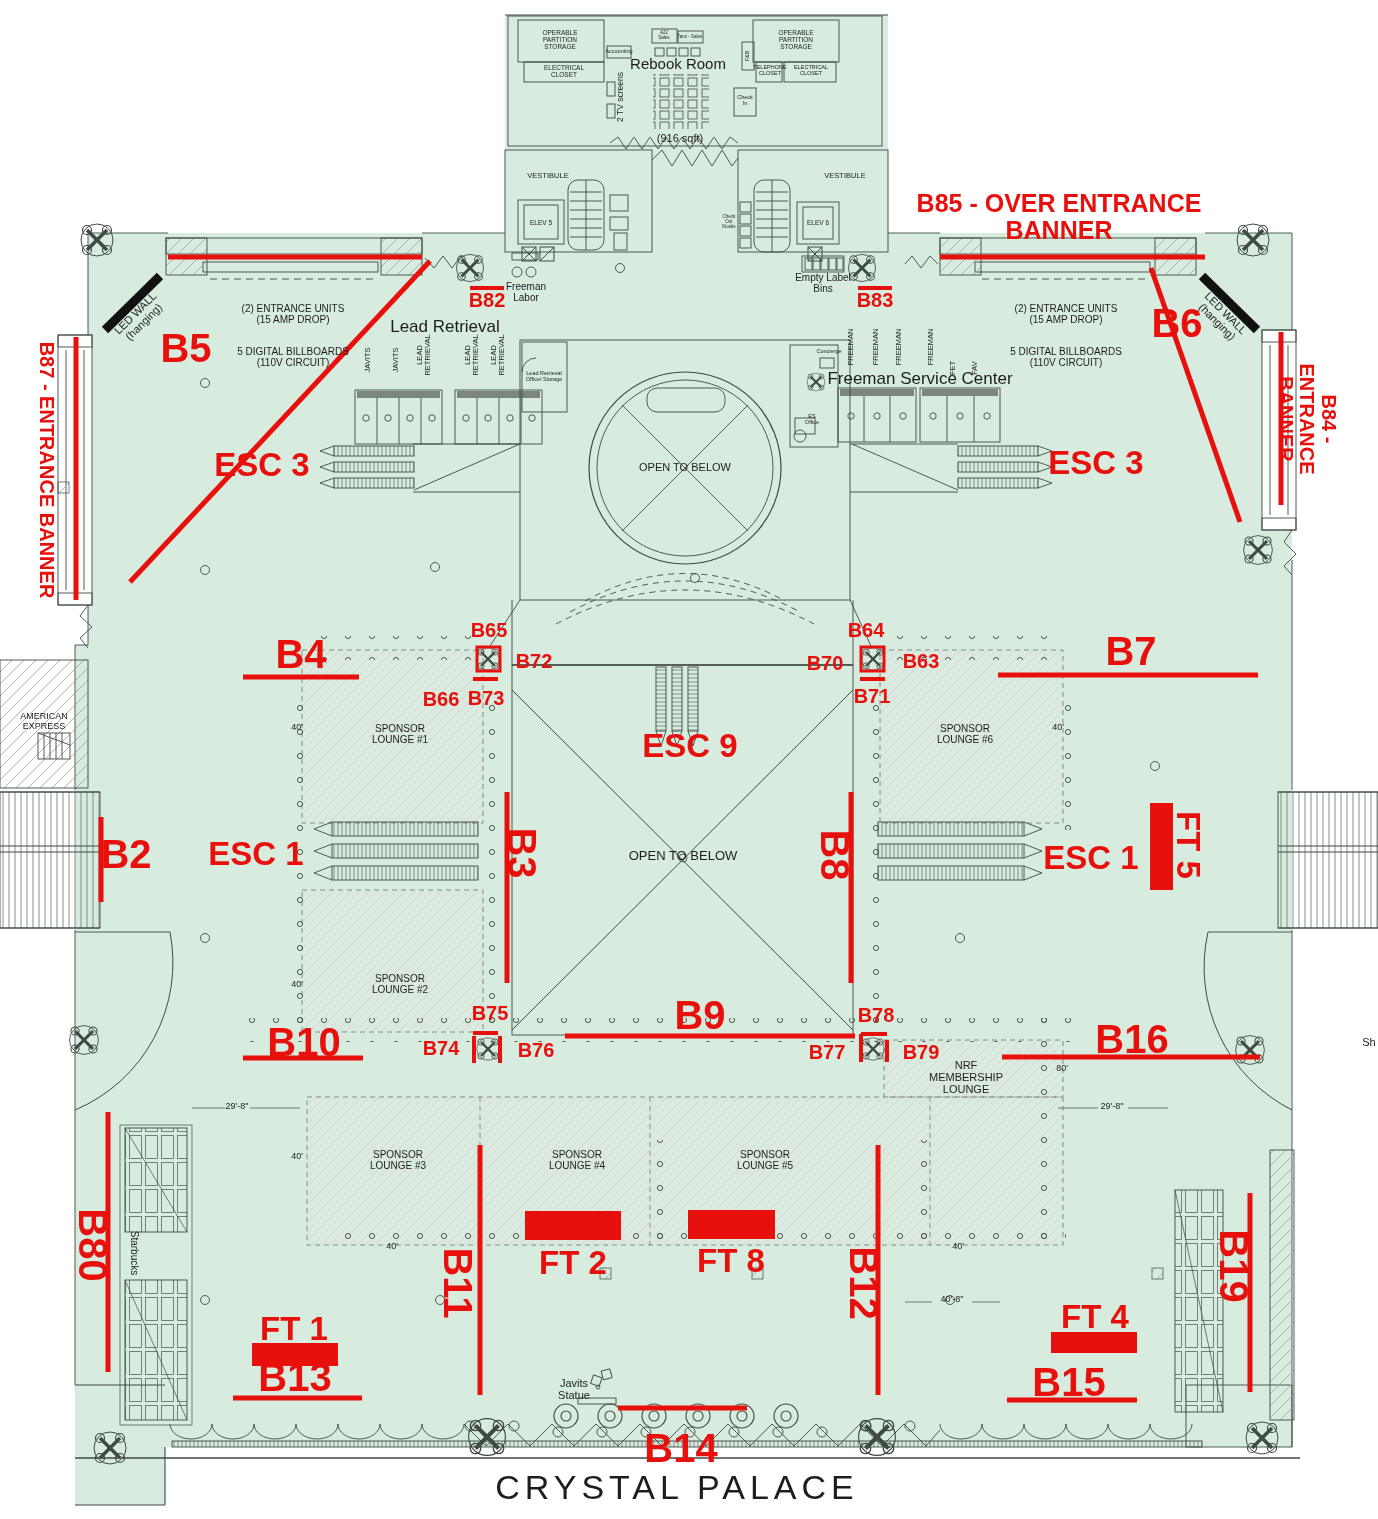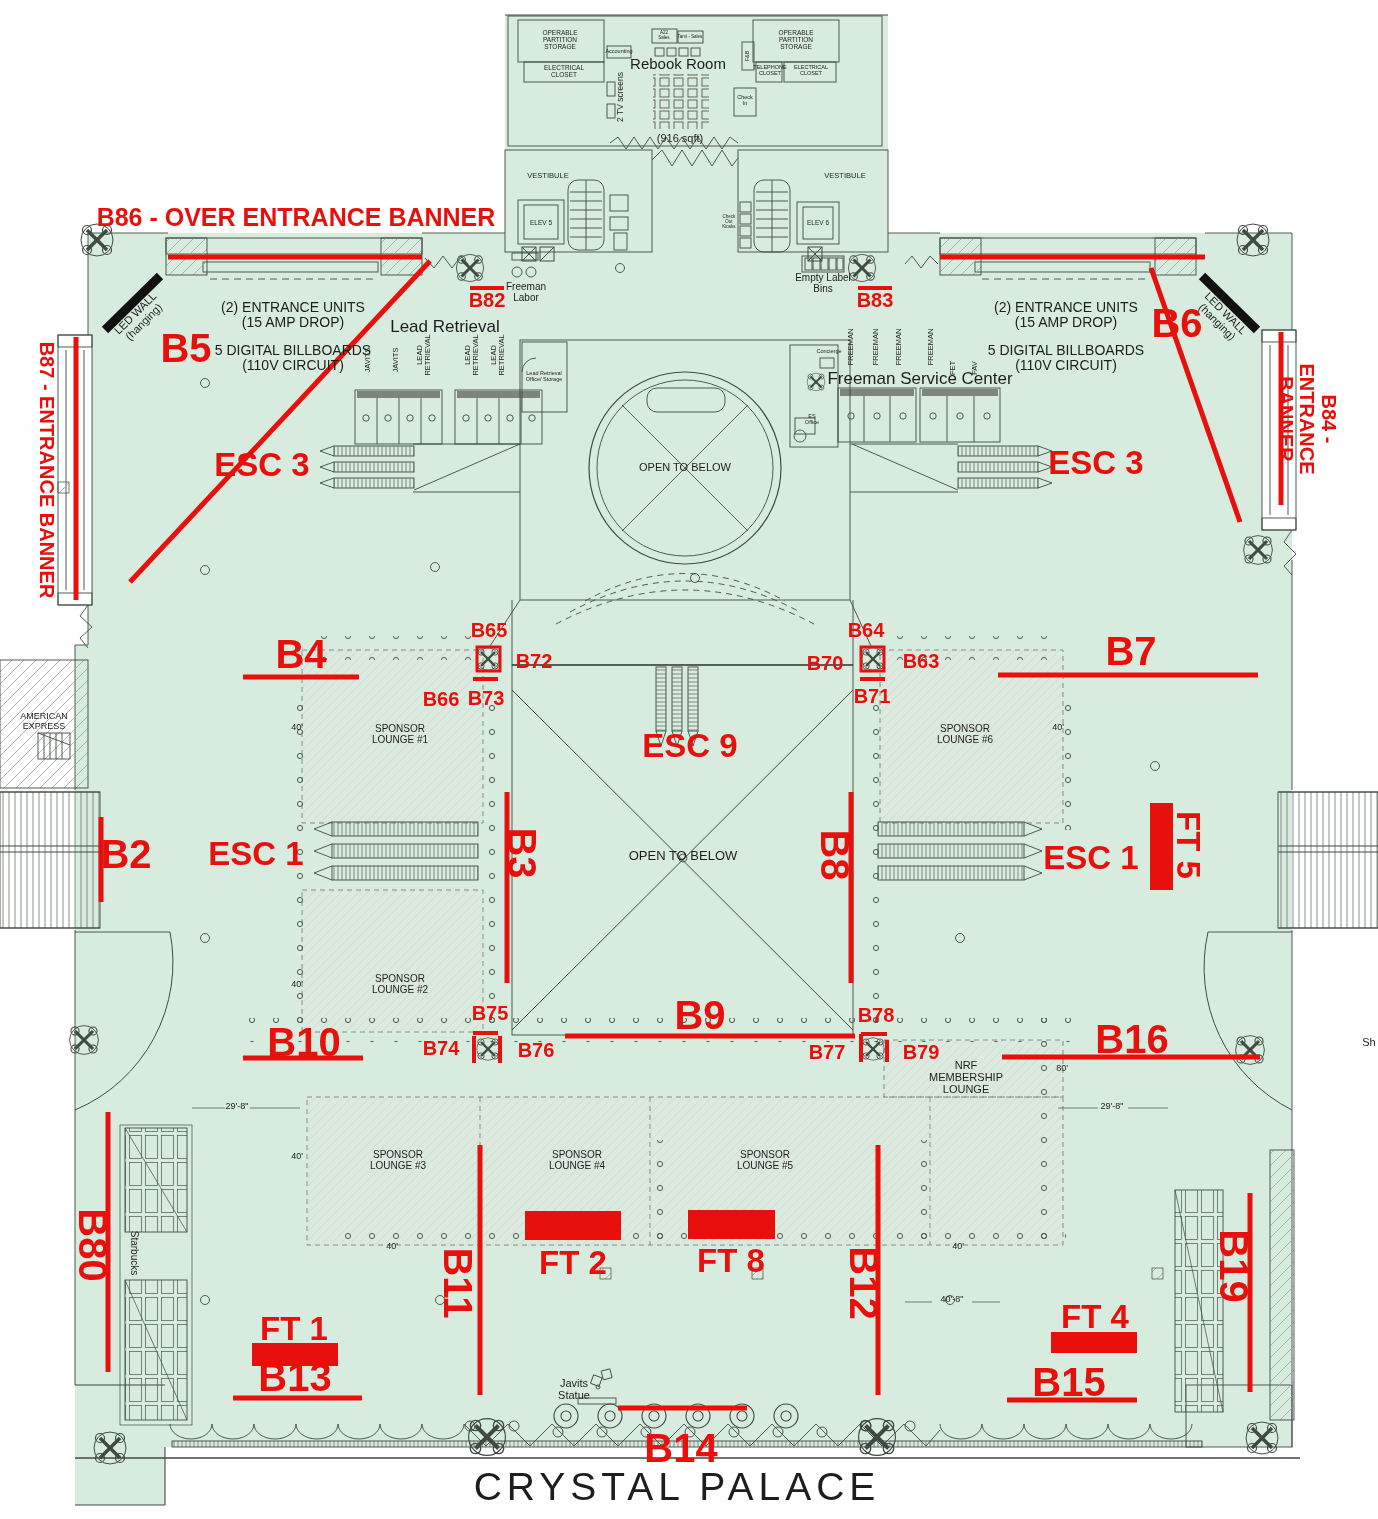--- a/index.html
+++ b/index.html
@@ -8,22 +8,22 @@
   #cad{position:absolute;left:0;top:0;}
   .lbl{position:absolute;white-space:pre-line;text-align:center;line-height:1.08;
        color:#1d1d1d;transform:translate(-50%,-50%);pointer-events:none;}
   .red{color:#e8100c;font-weight:700;}
   .rot90{transform:translate(-50%,-50%) rotate(90deg);}
   .rotm90{transform:translate(-50%,-50%) rotate(-90deg);}
   .rot45{transform:translate(-50%,-50%) rotate(45deg);}
   .rotm45{transform:translate(-50%,-50%) rotate(-45deg);}
   .s4{font-size:4.5px}.s5{font-size:5.5px}.s6{font-size:6.5px}.s7{font-size:7.5px}
   .s8{font-size:8.5px}.s9{font-size:9px}.s10{font-size:10px}.s11{font-size:11px}
-  .s12{font-size:14px}.s13{font-size:13px}.s15{font-size:15px}.s17{font-size:17px}
-  .s20{font-size:20px}.s26{font-size:25px}.s30{font-size:39px}.s34{font-size:33px}.s40{font-size:40px}
+  .s12{font-size:10px}.s13{font-size:13px}.s15{font-size:15px}.s17{font-size:17px}
+  .s20{font-size:20px}.s26{font-size:25px}.s30{font-size:34px}.s34{font-size:33px}.s40{font-size:40px}
   .wide{letter-spacing:5px;font-weight:400;}
 </style>
 </head>
 <body>
 
 <div id="plan">
 
 <svg id="cad" width="1378" height="1519" viewBox="0 0 1378 1519">
   <defs>
     <pattern id="dots" width="24" height="24" patternUnits="userSpaceOnUse">
@@ -413,21 +413,21 @@
     <g fill="#e8100c" stroke="none">
       <rect x="1150" y="803" width="23" height="87"></rect>
       <rect x="525" y="1211" width="96" height="29"></rect>
       <rect x="688" y="1210" width="87" height="29"></rect>
       <rect x="252" y="1343" width="86" height="23"></rect>
       <rect x="1051" y="1332" width="86" height="21"></rect>
     </g>
   </g>
 </svg>
 
-<div class="lbl red s26" style="left:296px;top:217px">B86 - OVER ENTRANCE BANNER</div>
+<div class="lbl red s26" style="left:1059px;top:217px">B85 - OVER ENTRANCE BANNER</div>
 <div class="lbl red s20 rot90" style="left:46px;top:470px">B87 - ENTRANCE BANNER</div>
 <div class="lbl red s20 rot90" style="left:1307px;top:419px">B84 - ENTRANCE BANNER</div>
 
 <div class="lbl red s40" style="left:186px;top:349px">B5</div>
 <div class="lbl red s40" style="left:1177px;top:324px">B6</div>
 <div class="lbl red s20" style="left:487px;top:301px">B82</div>
 <div class="lbl red s20" style="left:875px;top:301px">B83</div>
 <div class="lbl red s34" style="left:262px;top:465px">ESC 3</div>
 <div class="lbl red s34" style="left:1096px;top:463px">ESC 3</div>
 <div class="lbl red s40" style="left:301px;top:655px">B4</div>

